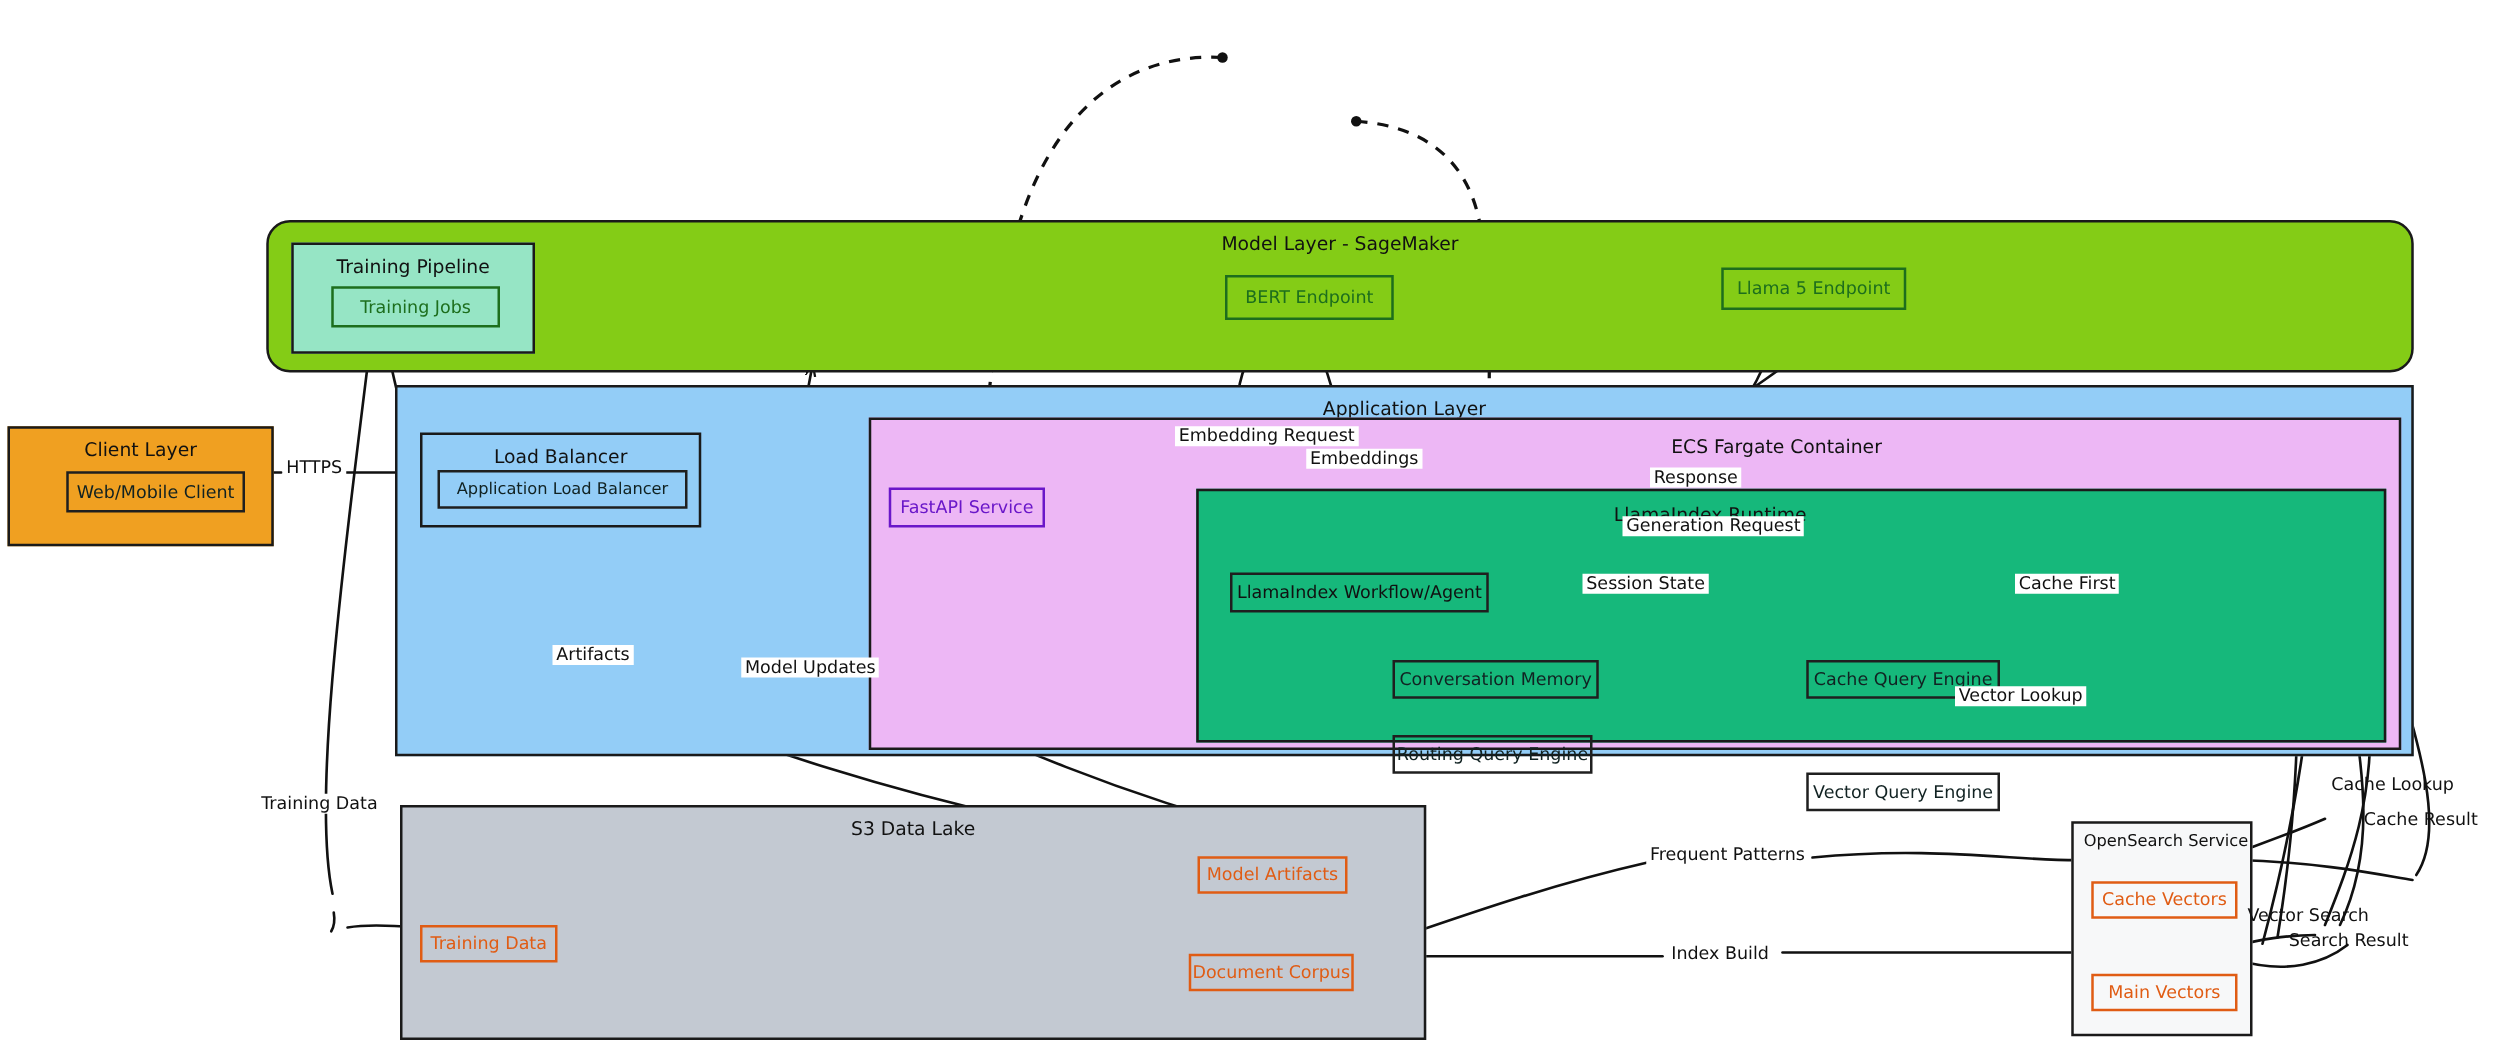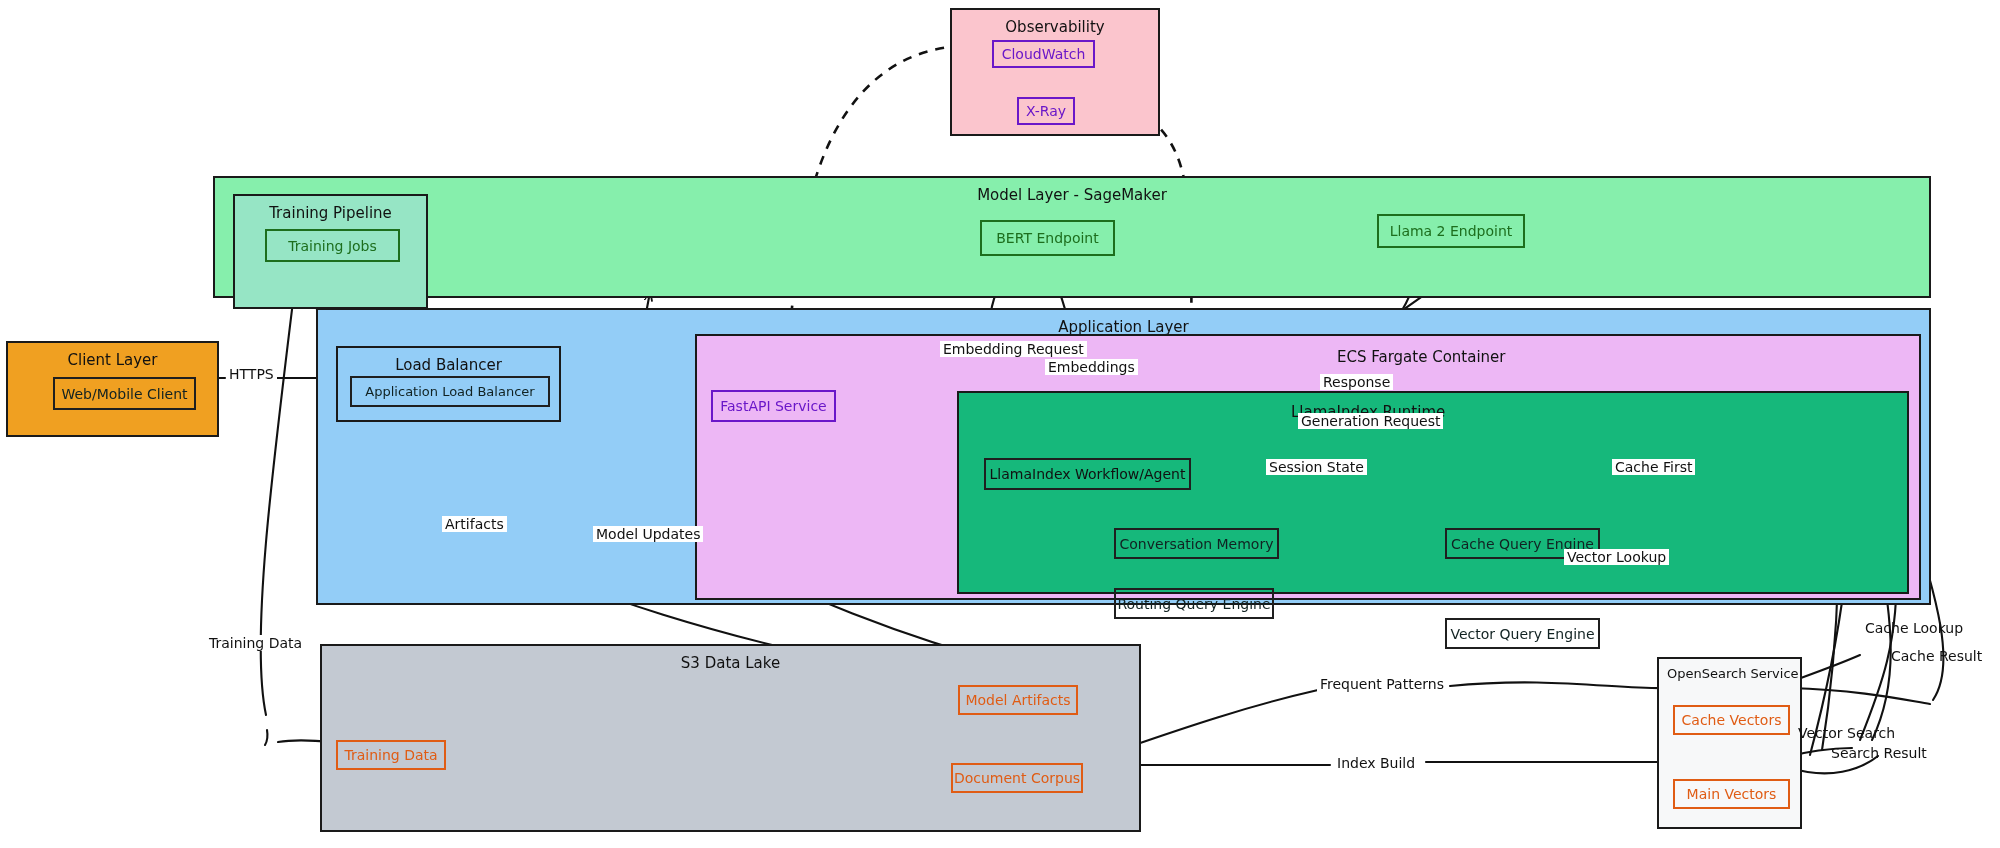--- a/index.html
+++ b/index.html
@@ -12,21 +12,21 @@
     font-family:"DejaVu Sans", sans-serif;font-size:15px;color:#111;white-space:nowrap;}
   .node{position:absolute;box-sizing:border-box;display:flex;align-items:center;
     justify-content:center;font-family:"DejaVu Sans", sans-serif;font-size:14px;
     white-space:nowrap;border:2px solid #333;background:transparent;}
   .elabel{position:absolute;font-family:"DejaVu Sans", sans-serif;font-size:14px;
     color:#111;white-space:nowrap;background:#fff;padding:0 3px;}
   .elabel.nobg{background:transparent;}
 
   
   .g-observability{background:#fbc5cd;}
-  .g-model{background:#86efac;}
+  .g-model{background:#84cc16;border-radius:19px;}
   .g-training{background:#96e5c5;}
   .g-app{background:#93cdf7;}
   .g-ecs{background:#edb7f5;}
   .g-llama{background:#16b87b;}
   .g-lb{background:transparent;border:2px solid #1a1a1a;}
   .g-s3{background:#c3c9d2;}
   .g-opensearch{background:#f7f8f9;}
   .g-client{background:#f0a021;}
 
   
@@ -105,46 +105,37 @@
       <path d="M1790,768 C1830,780 1860,770 1878,756"></path>
       <path d="M1852,748 C1830,748 1805,752 1792,756" marker-end="url(#arrow)"></path>
     </g>
 
     <g stroke="#111" fill="none" stroke-width="2.6" stroke-dasharray="9 8" stroke-linecap="butt">
       <path d="M978,46 C900,42 840,90 812,190 C796,250 790,320 786,382" marker-start="url(#dot)"></path>
       <path d="M1085,97 C1130,100 1175,120 1185,185 C1196,265 1190,350 1188,412" marker-start="url(#dot)"></path>
     </g>
   </svg>
 
-  <div class="grp g-observability" style="left:950px;top:8px;width:210px;height:128px;">
-    <div class="grp-title">Observability</div>
-    <div class="node n-purple" style="left:40px;top:30px;width:103px;height:28px;">
-      <span>CloudWatch</span>
-    </div>
-    <div class="node n-purple" style="left:65px;top:87px;width:58px;height:28px;">
-      <span>X-Ray</span>
-    </div>
-  </div>
 
   <div class="grp g-model" style="left:213px;top:176px;width:1718px;height:122px;">
     <div class="grp-title">Model Layer - SageMaker</div>
 
-    <div class="grp g-training" style="left:18px;top:16px;width:195px;height:115px;">
+    <div class="grp g-training" style="left:18px;top:16px;width:195px;height:89px;">
       <div class="grp-title">Training Pipeline</div>
       <div class="node n-green" style="left:30px;top:33px;width:135px;height:33px;">
         <span>Training Jobs</span>
       </div>
     </div>
 
     <div class="node n-green" style="left:765px;top:42px;width:135px;height:36px;">
       <span>BERT Endpoint</span>
     </div>
 
     <div class="node n-green" style="left:1162px;top:36px;width:148px;height:34px;">
-      <span>Llama 2 Endpoint</span>
+      <span>Llama 5 Endpoint</span>
     </div>
   </div>
 
   <div class="grp g-app" style="left:316px;top:308px;width:1615px;height:297px;">
     <div class="grp-title">Application Layer</div>
 
     <div class="grp g-lb" style="left:18px;top:36px;width:225px;height:76px;">
       <div class="grp-title">Load Balancer</div>
       <div class="node n-dark" style="left:12px;top:28px;width:200px;height:31px;font-size:13px;">
         <span>Application Load Balancer</span>

